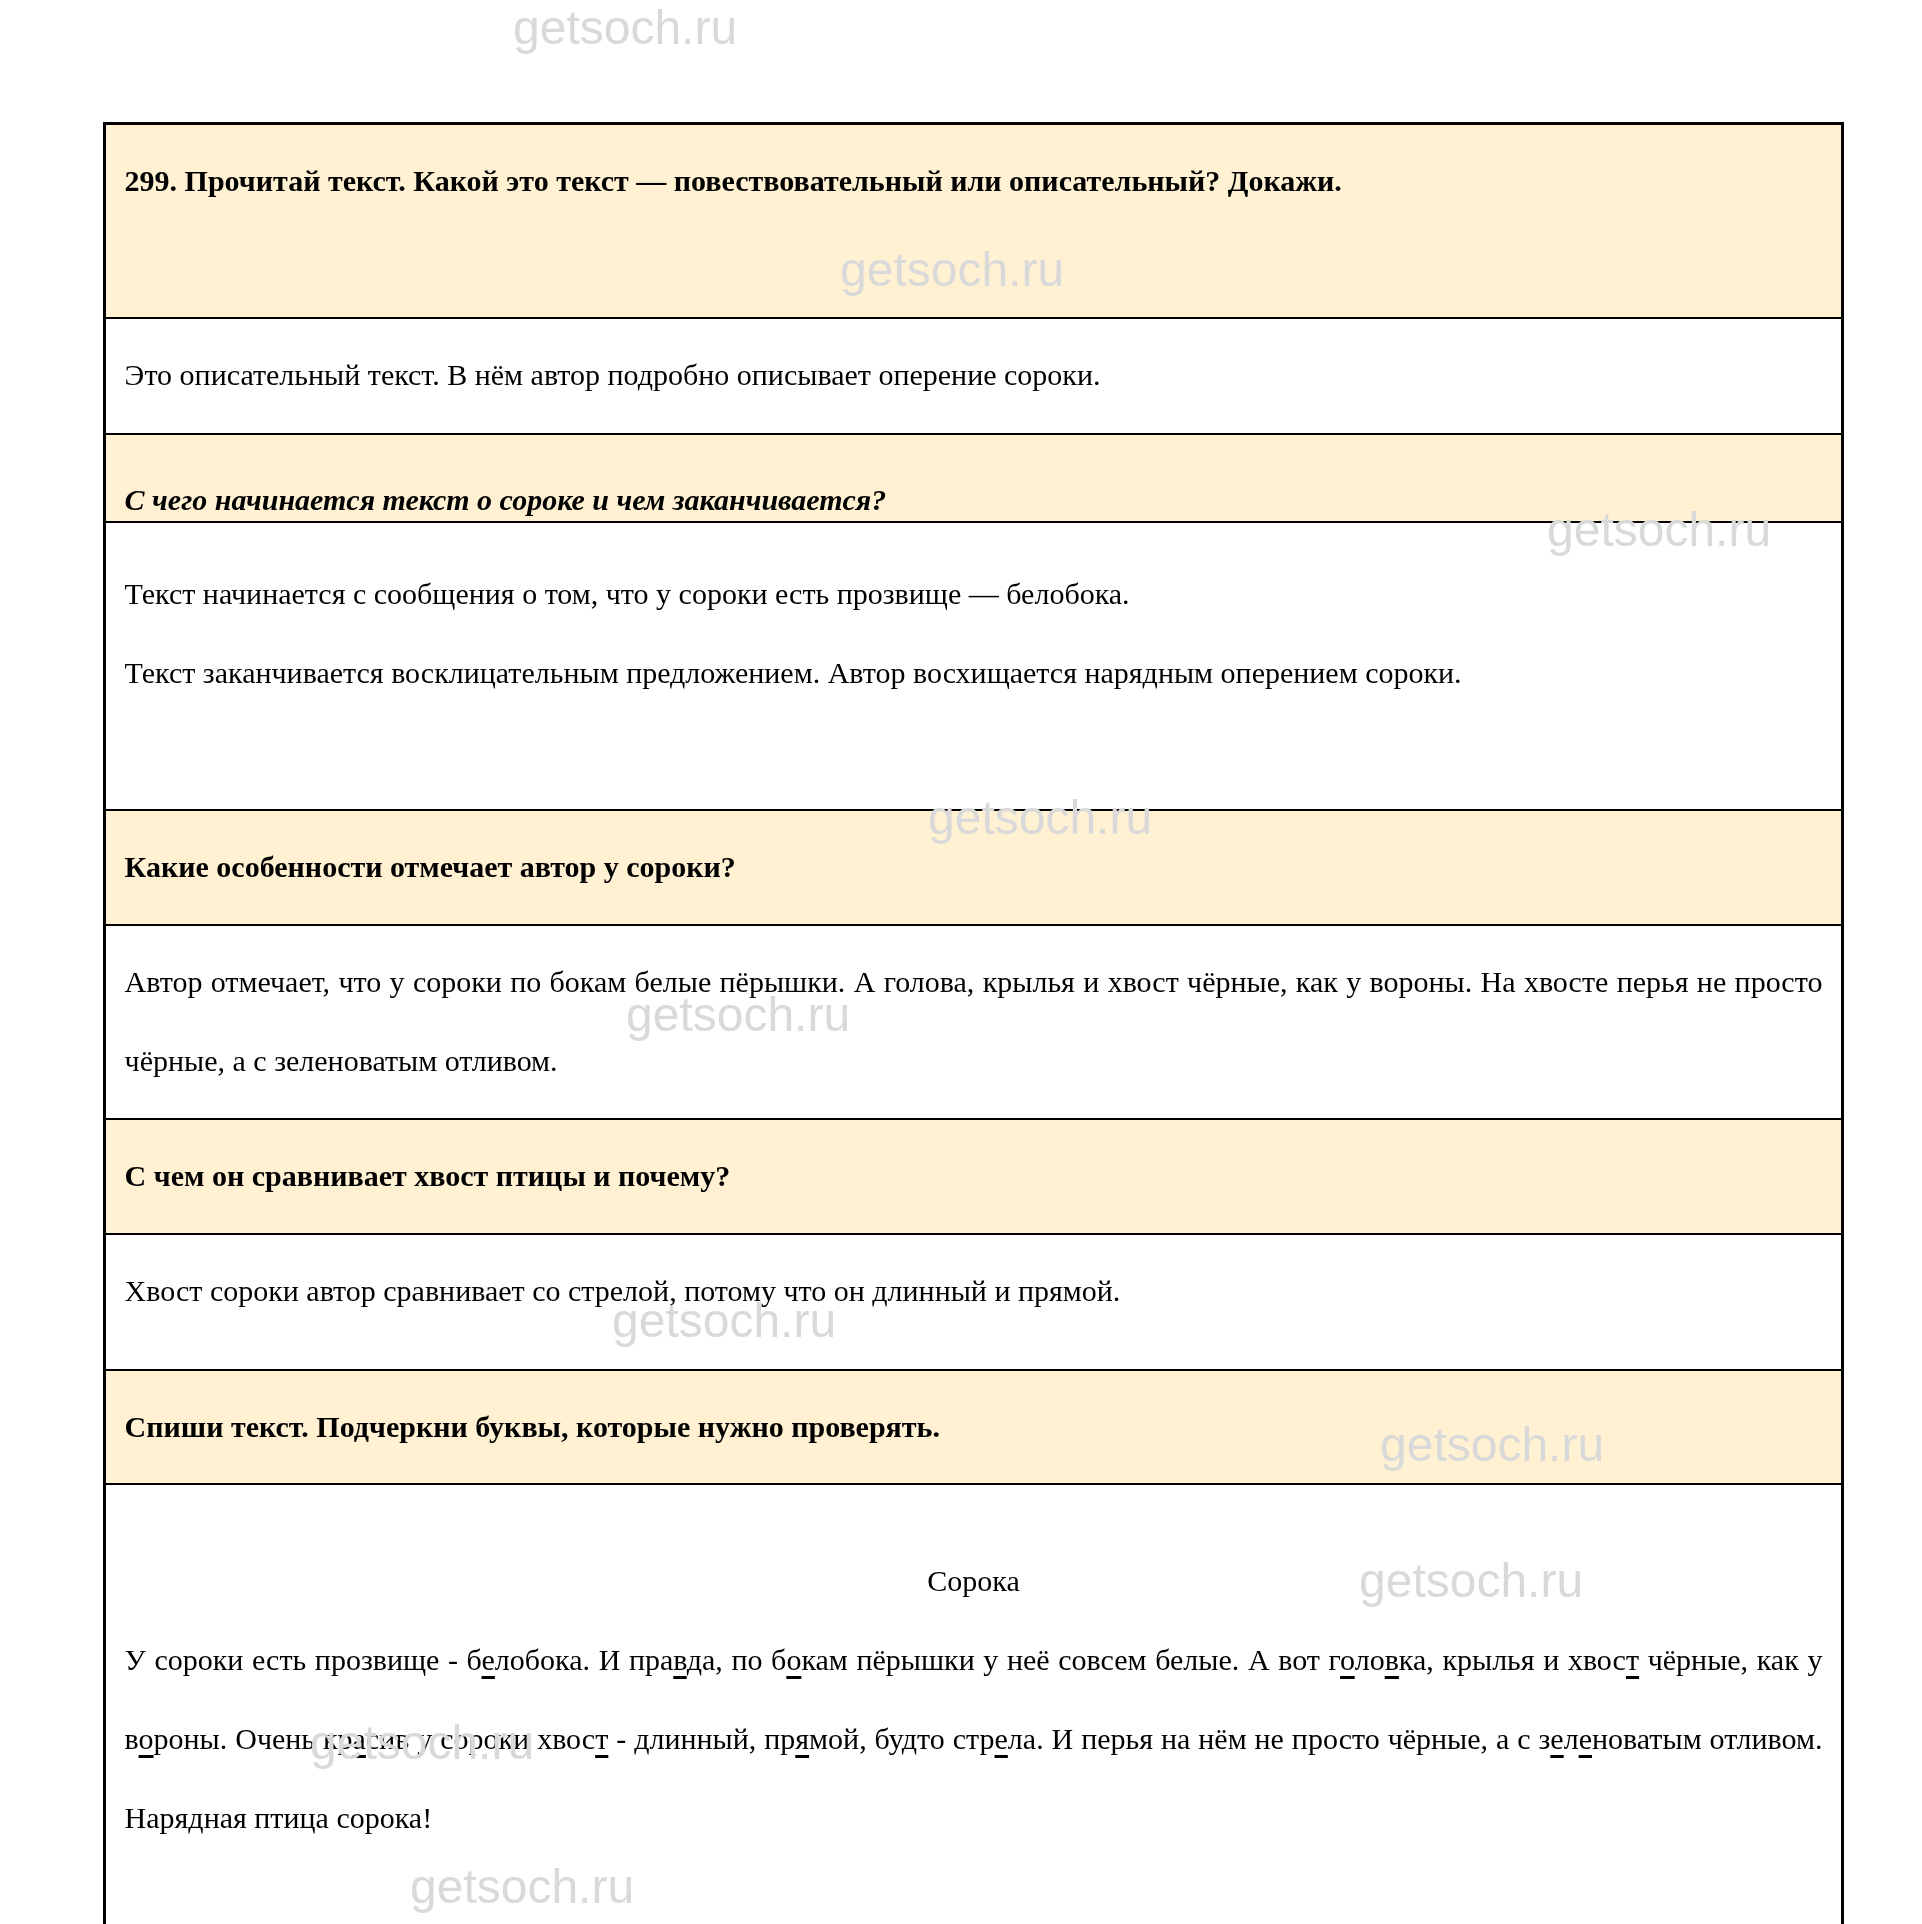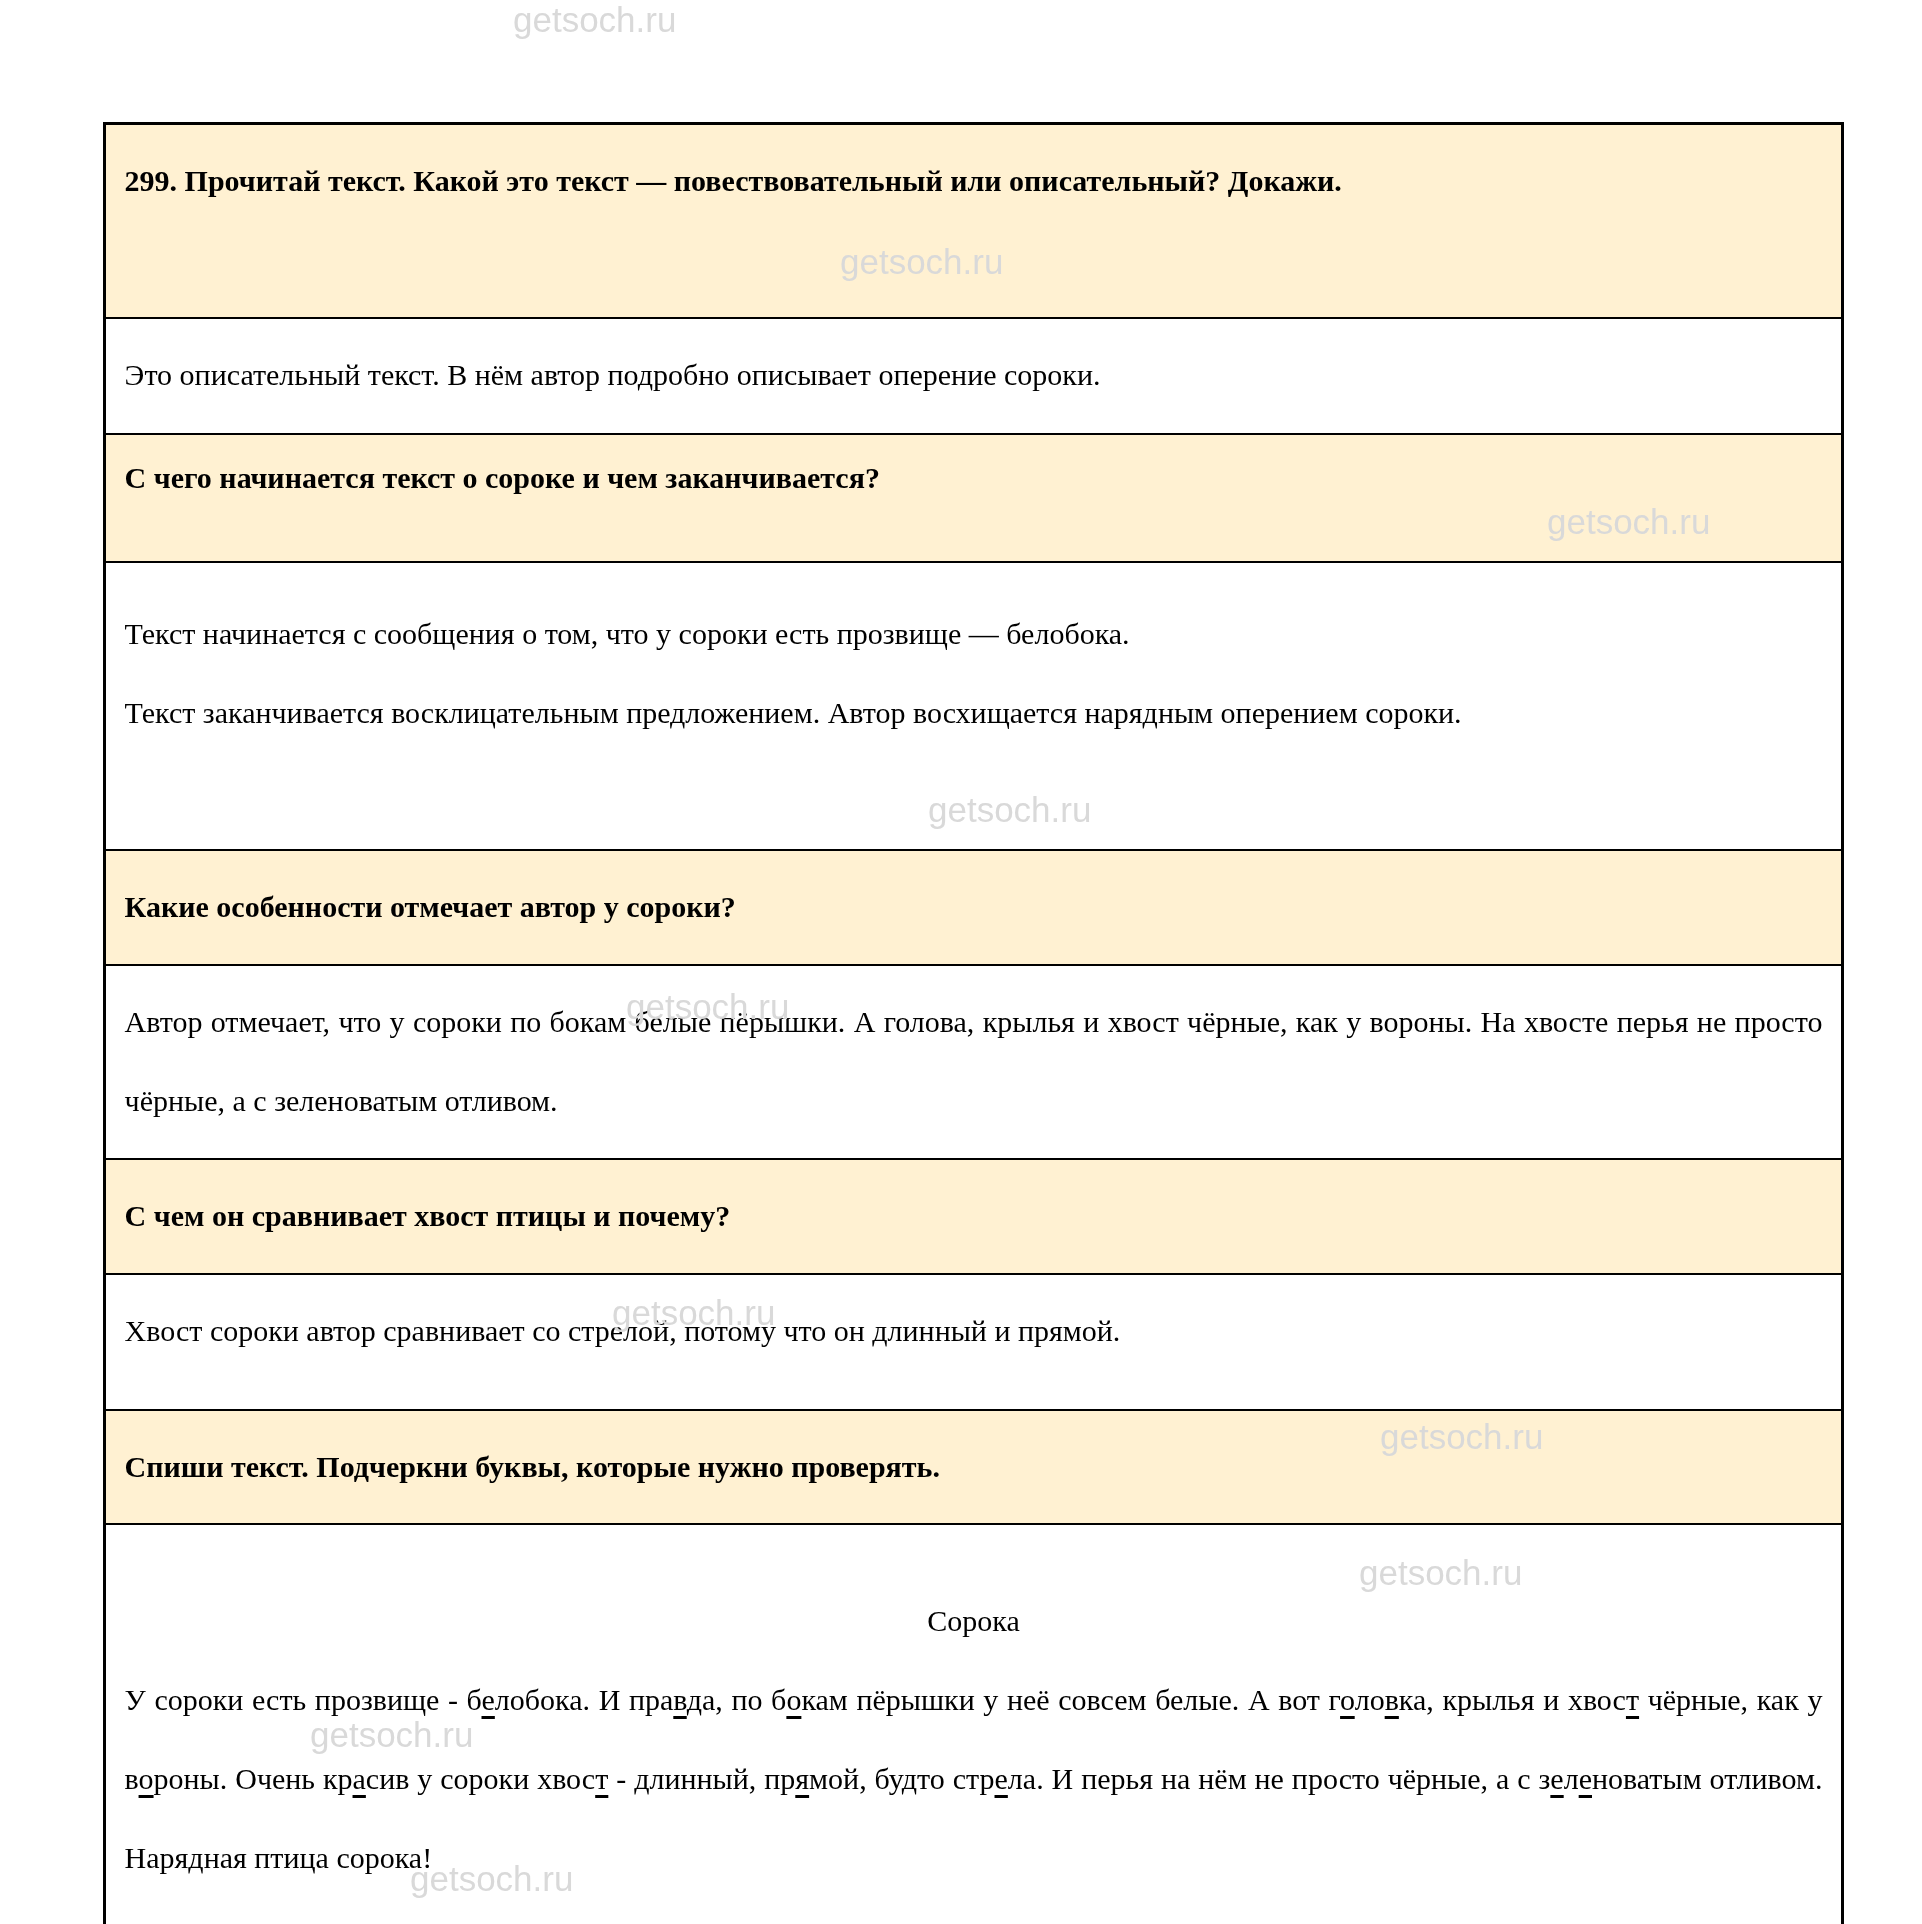--- a/index.html
+++ b/index.html
@@ -2,21 +2,21 @@
 <html style="font-size:12.4px"><head>
 <meta charset="utf-8">
 <style>
   html, body { margin: 0; padding: 0; background: #ffffff; }
   body {
     width: 1923px; height: 1924px; position: relative; overflow: hidden;
     font-family: "Liberation Serif", "DejaVu Serif", serif; color: #000;
   }
   .wm {
     position: absolute; font-family: "Liberation Sans", "DejaVu Sans", sans-serif;
-    color: #d9d9d9; font-size: 35px; white-space: nowrap; z-index: 2; pointer-events: none;
+    color: #d9d9d9; font-size: 48px; white-space: nowrap; z-index: 2; pointer-events: none;
     transform: scaleY(1.0);
   }
   .table {
     position: absolute; left: 103px; top: 122px; width: 1735px;
     border: 3.1px solid #000; box-sizing: content-box;
   }
   .row {
     border-bottom: 2.3px solid #000; box-sizing: border-box;
     padding: 0 18.6px; font-size: 30px; line-height: 79px;
   }
@@ -42,21 +42,21 @@
 <div class="wm" style="left:310px; top:1715px;">getsoch.ru</div>
 <div class="wm" style="left:410px; top:1859px;">getsoch.ru</div>
 
 <div class="table">
   <div class="row q just" style="height:194px; padding-top:15.5px;">
     <span>299. Прочитай текст. Какой это текст — повествовательный или описательный? Докажи.</span>
   </div>
   <div class="row a" style="height:116px; padding-top:15.5px;">
     <span class="line">Это описательный текст. В нём автор подробно описывает оперение сороки.</span>
   </div>
-  <div class="row q" style="height:128px; padding-top:3px;">
+  <div class="row q" style="height:88px; padding-top:25px;font-style:italic;">
     <span>С чего начинается текст о сороке и чем заканчивается?</span>
   </div>
   <div class="row a just" style="height:273px; padding-top:15.5px;margin-top:15px;">
     <span class="line">Текст начинается с сообщения о том, что у сороки есть прозвище — белобока.</span>
     <span class="line">Текст заканчивается восклицательным предложением. Автор восхищается нарядным оперением сороки.</span>
   </div>
   <div class="row q" style="height:115px; padding-top:15.5px;">
     <span>Какие особенности отмечает автор у сороки?</span>
   </div>
   <div class="row a just" style="height:194px; padding-top:15.5px;">

